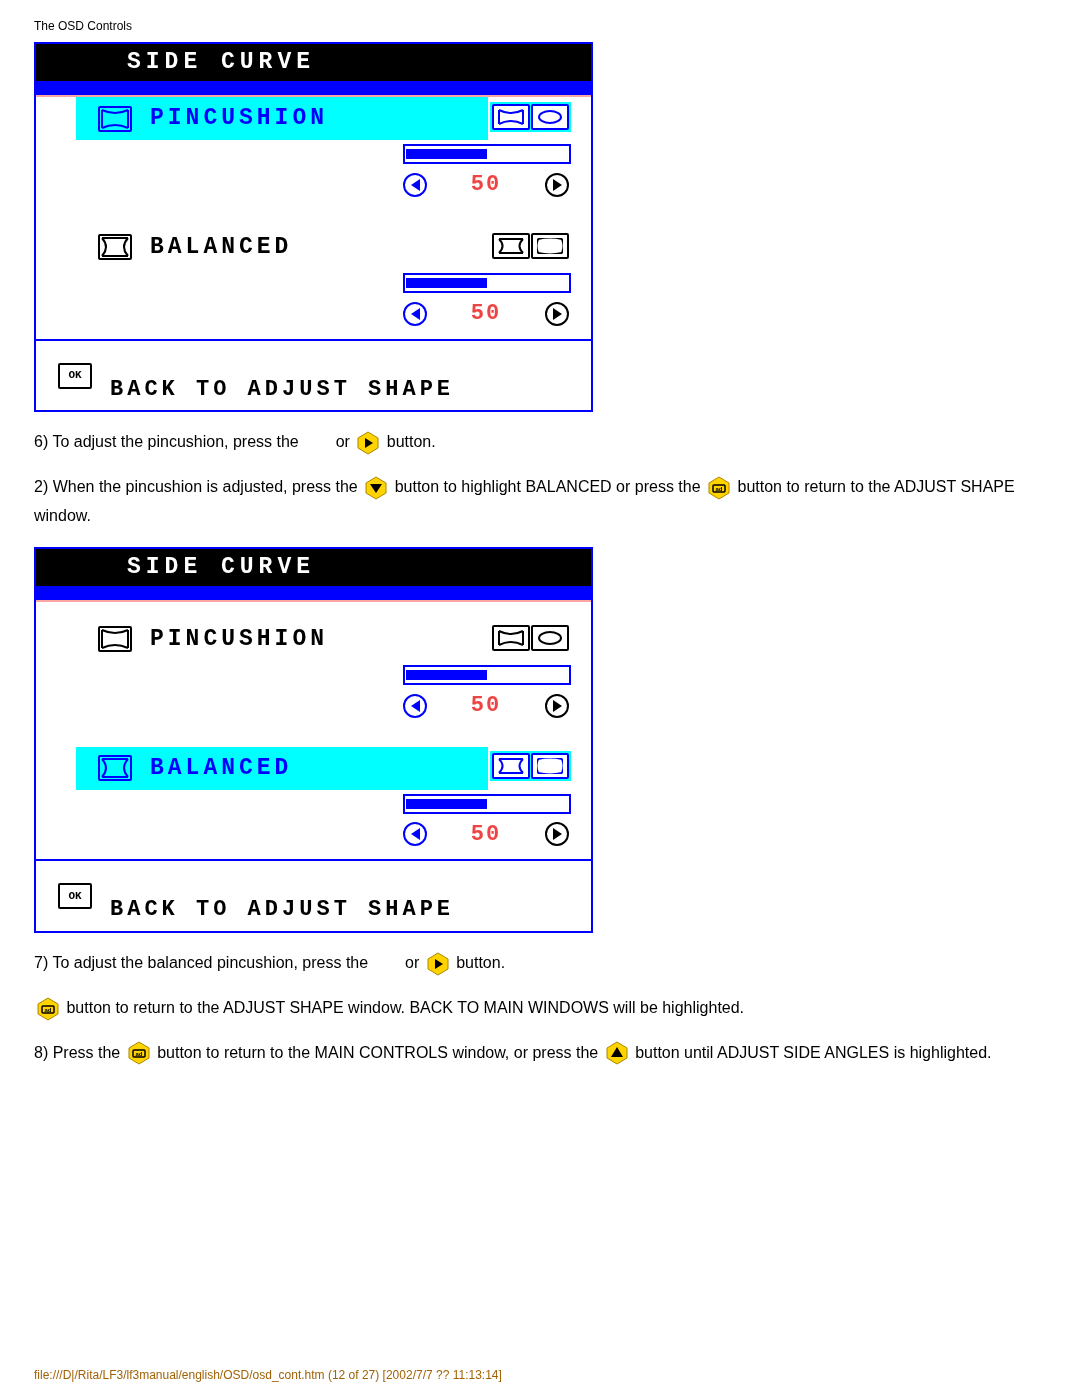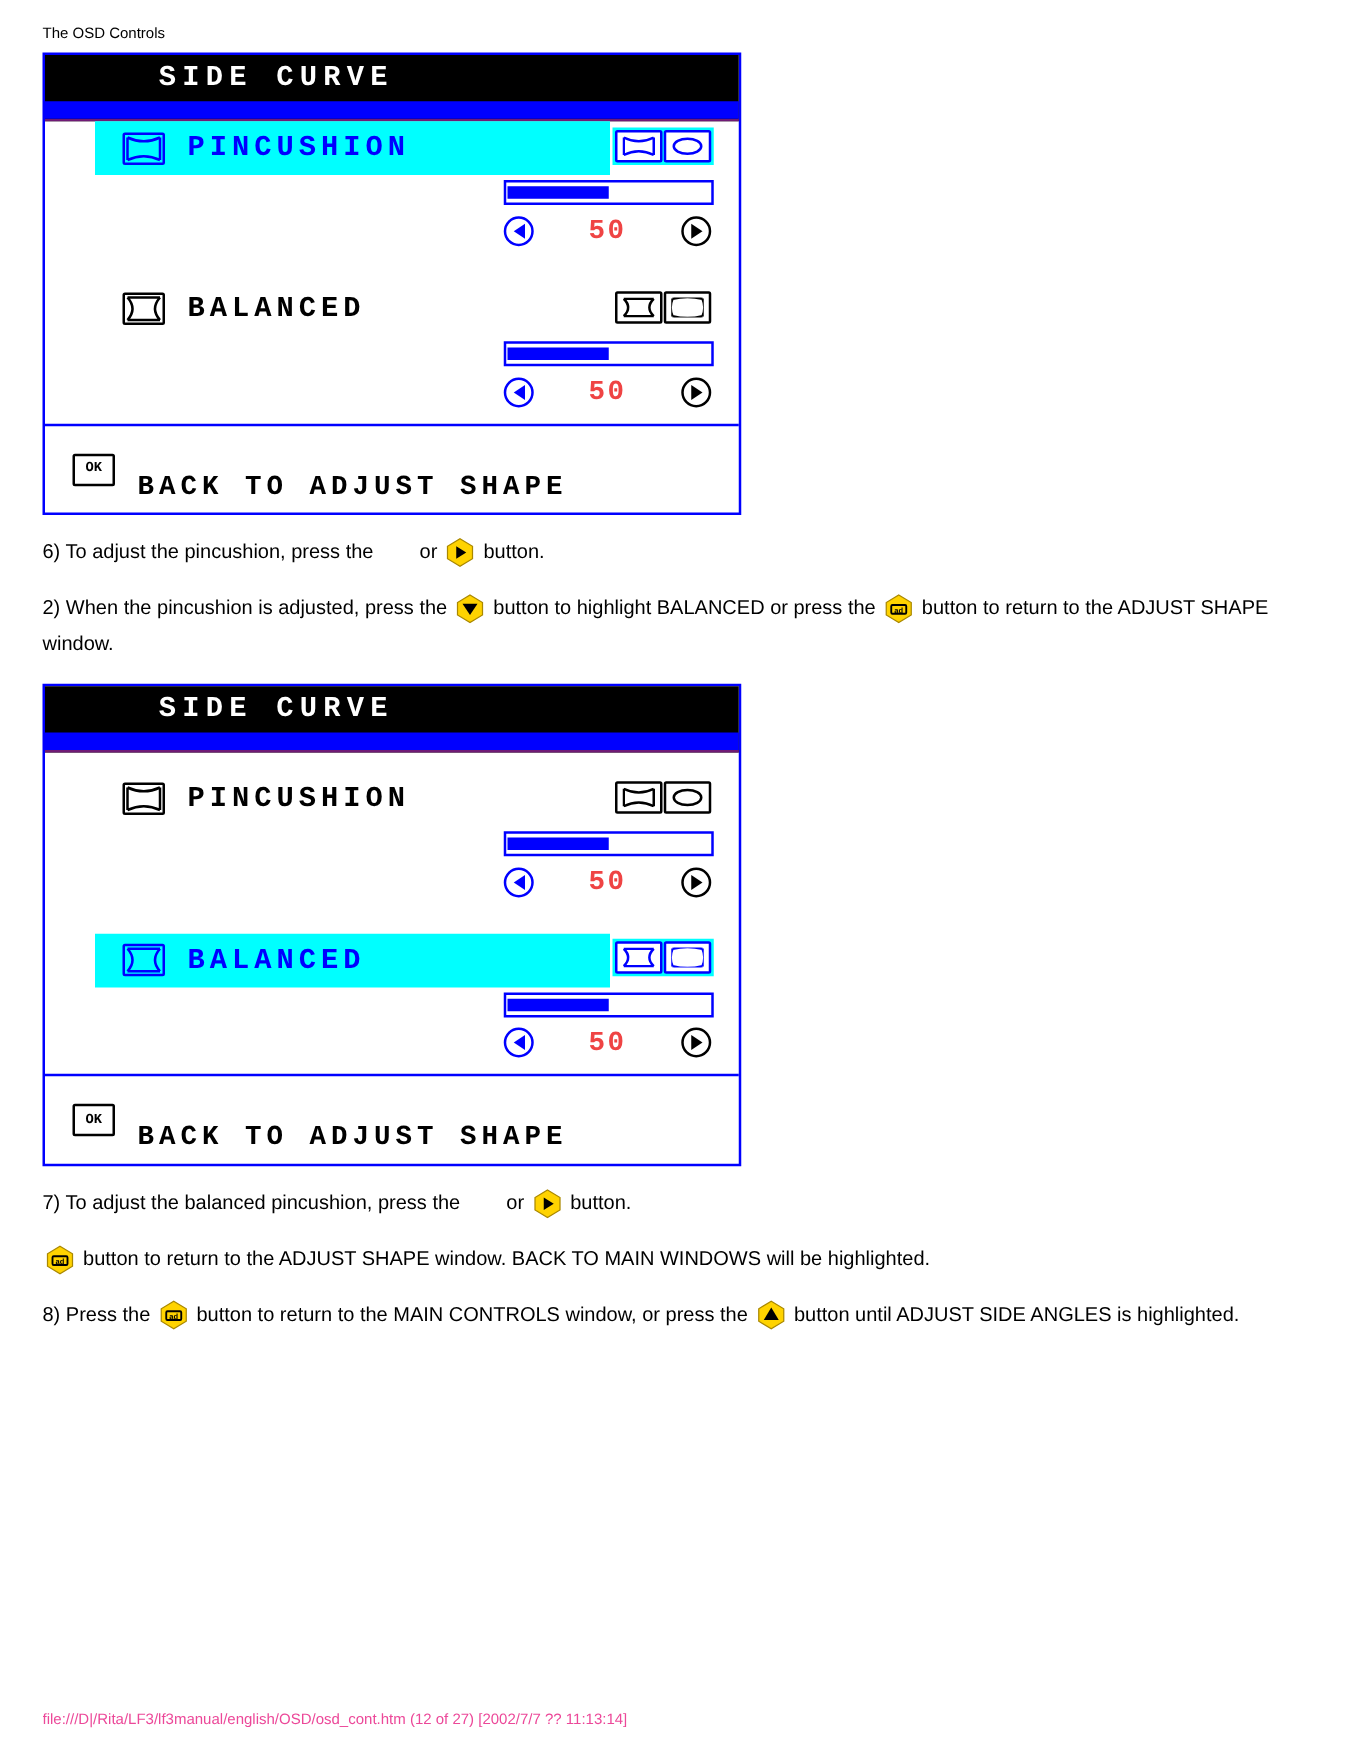--- a/index.html
+++ b/index.html
@@ -23,21 +23,21 @@
 
   
   .osd {
     width: 555px;
     background: #fff;
     border: 2px solid #0000ff;
     margin-bottom: 4px;
   }
   .osd-header {
     background: #000;
-    border-bottom: 2px solid #701a75;
+    border-bottom: 2px solid #fca5a5;
   }
   .osd-title {
     display: block;
     text-align: center;
     color: #fff;
     font-family: "Courier New", monospace;
     font-weight: bold;
     font-size: 23px;
     letter-spacing: 5px;
     padding: 3px 0;
@@ -147,21 +147,21 @@
     vertical-align:middle;
     margin:0 2px;
     position:relative;
   }
   .hex-btn svg{width:24px;height:24px;display:block;}
 
   
   .doc-footer{
     position:fixed;
     bottom:14px;left:34px;
-    font-size:12px;color:#ec4899;
+    font-size:12px;color:#a16207;
   }
   
   .osd-item{ }
   .osd-item .top-line{
     display:flex;align-items:center;padding-left:40px;
   }
   .osd-item .detail-block{
     display:flex;justify-content:flex-end;padding:4px 18px 10px 0;
   }
   .detail-inner{width:172px;}

